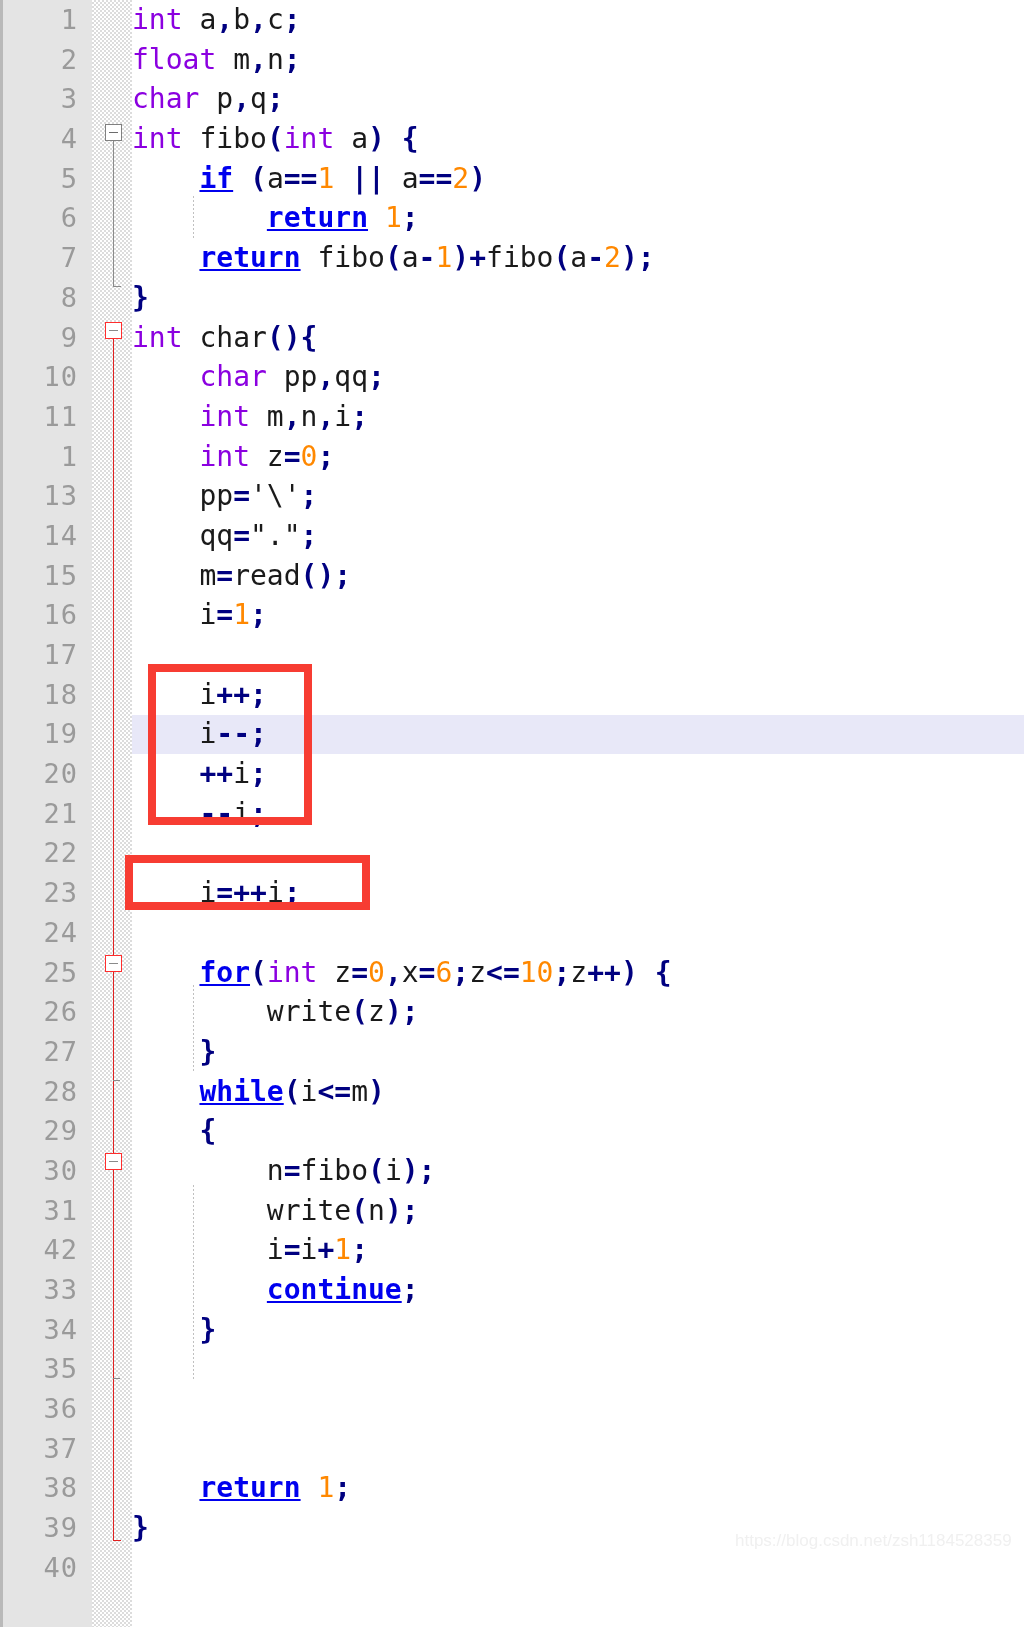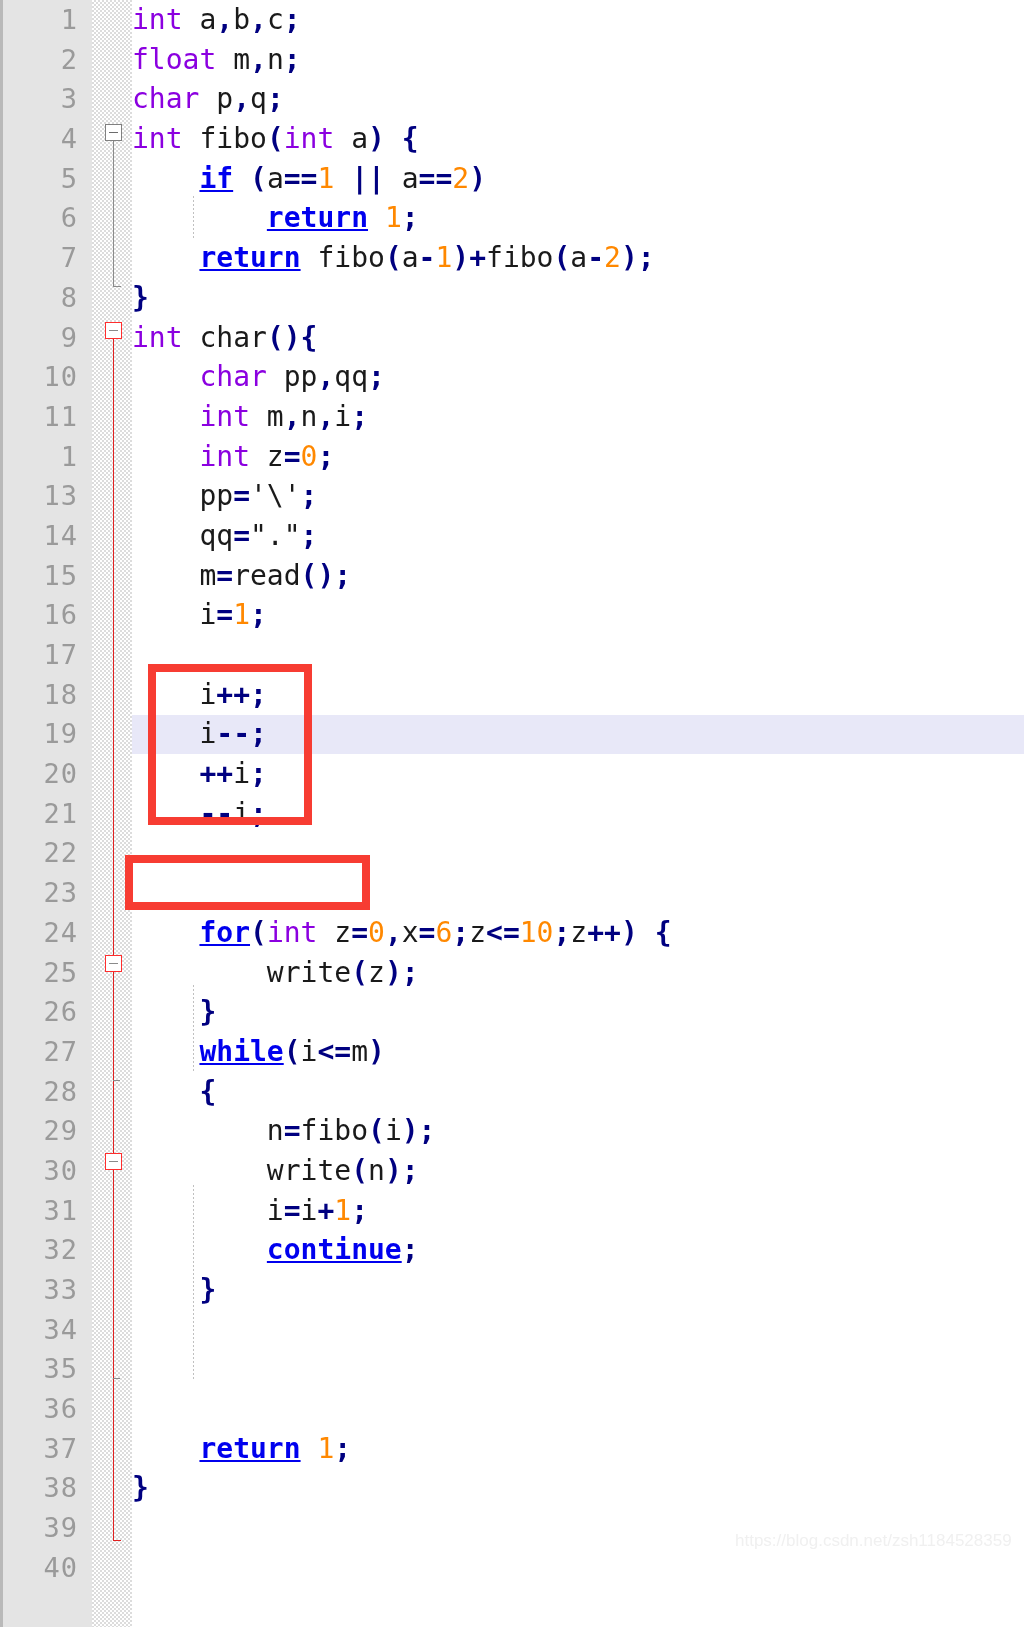--- a/index.html
+++ b/index.html
@@ -180,21 +180,21 @@
     <div>22</div>
     <div>23</div>
     <div>24</div>
     <div>25</div>
     <div>26</div>
     <div>27</div>
     <div>28</div>
     <div>29</div>
     <div>30</div>
     <div>31</div>
-    <div>32</div>
+    <div>42</div>
     <div>33</div>
     <div>34</div>
     <div>35</div>
     <div>36</div>
     <div>37</div>
     <div>38</div>
     <div>39</div>
     <div>40</div>
   </div>
 
@@ -255,20 +255,21 @@
     <div class="codeline"><span class="plain">    i</span><span class="op">++</span><span class="punc">;</span></div>
 
     <div class="codeline"><span class="plain">    i</span><span class="op">--</span><span class="punc">;</span></div>
 
     <div class="codeline"><span class="plain">    </span><span class="op">++</span><span class="plain">i</span><span class="punc">;</span></div>
 
     <div class="codeline"><span class="plain">    </span><span class="op">--</span><span class="plain">i</span><span class="punc">;</span></div>
 
     <div class="codeline">&nbsp;</div>
 
+    <div class="codeline"><span class="plain">    i</span><span class="op">=++</span><span class="plain">i</span><span class="punc">;</span></div>
 
     <div class="codeline">&nbsp;</div>
 
     <div class="codeline"><span class="plain">    </span><span class="kw-ctl">for</span><span class="punc">(</span><span class="kw-type">int</span><span class="plain"> z</span><span class="op">=</span><span class="num">0</span><span class="punc">,</span><span class="plain">x</span><span class="op">=</span><span class="num">6</span><span class="punc">;</span><span class="plain">z</span><span class="op">&lt;=</span><span class="num">10</span><span class="punc">;</span><span class="plain">z</span><span class="op">++</span><span class="punc">)</span><span class="plain"> </span><span class="punc">{</span></div>
 
     <div class="codeline"><span class="plain">        write</span><span class="punc">(</span><span class="plain">z</span><span class="punc">);</span></div>
 
 
     <div class="codeline"><span class="plain">    </span><span class="punc">}</span></div>
 

